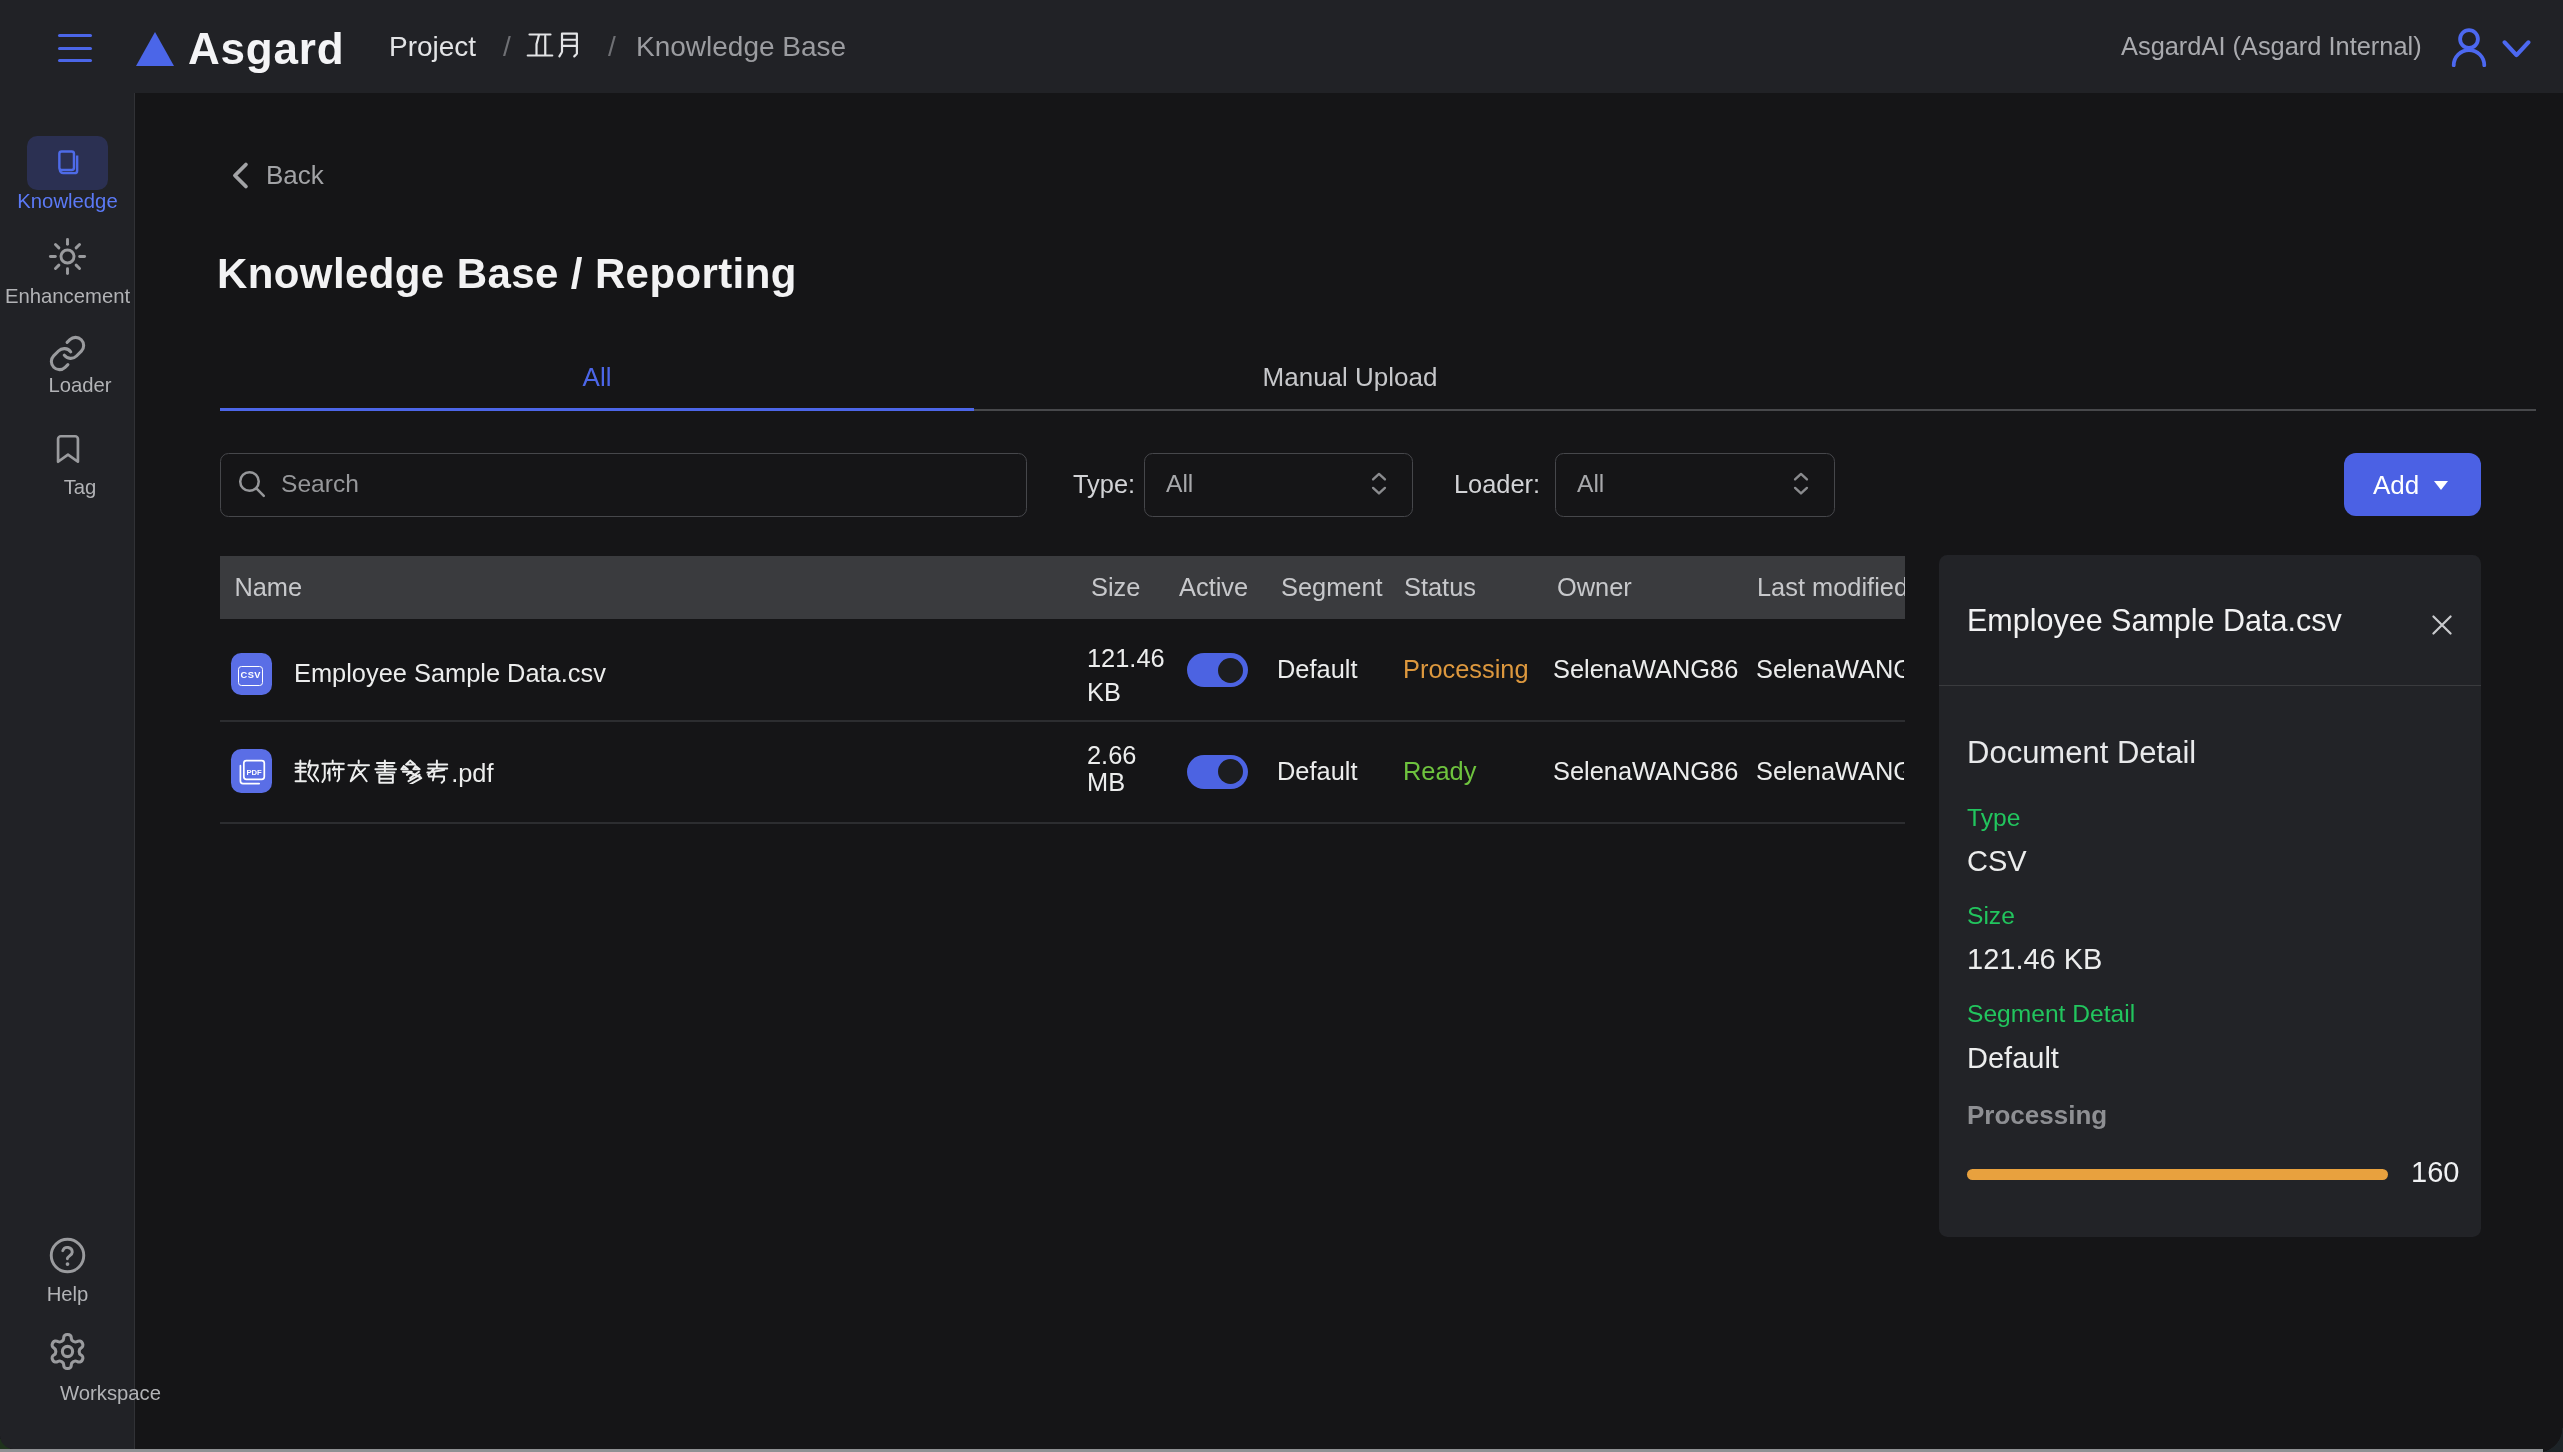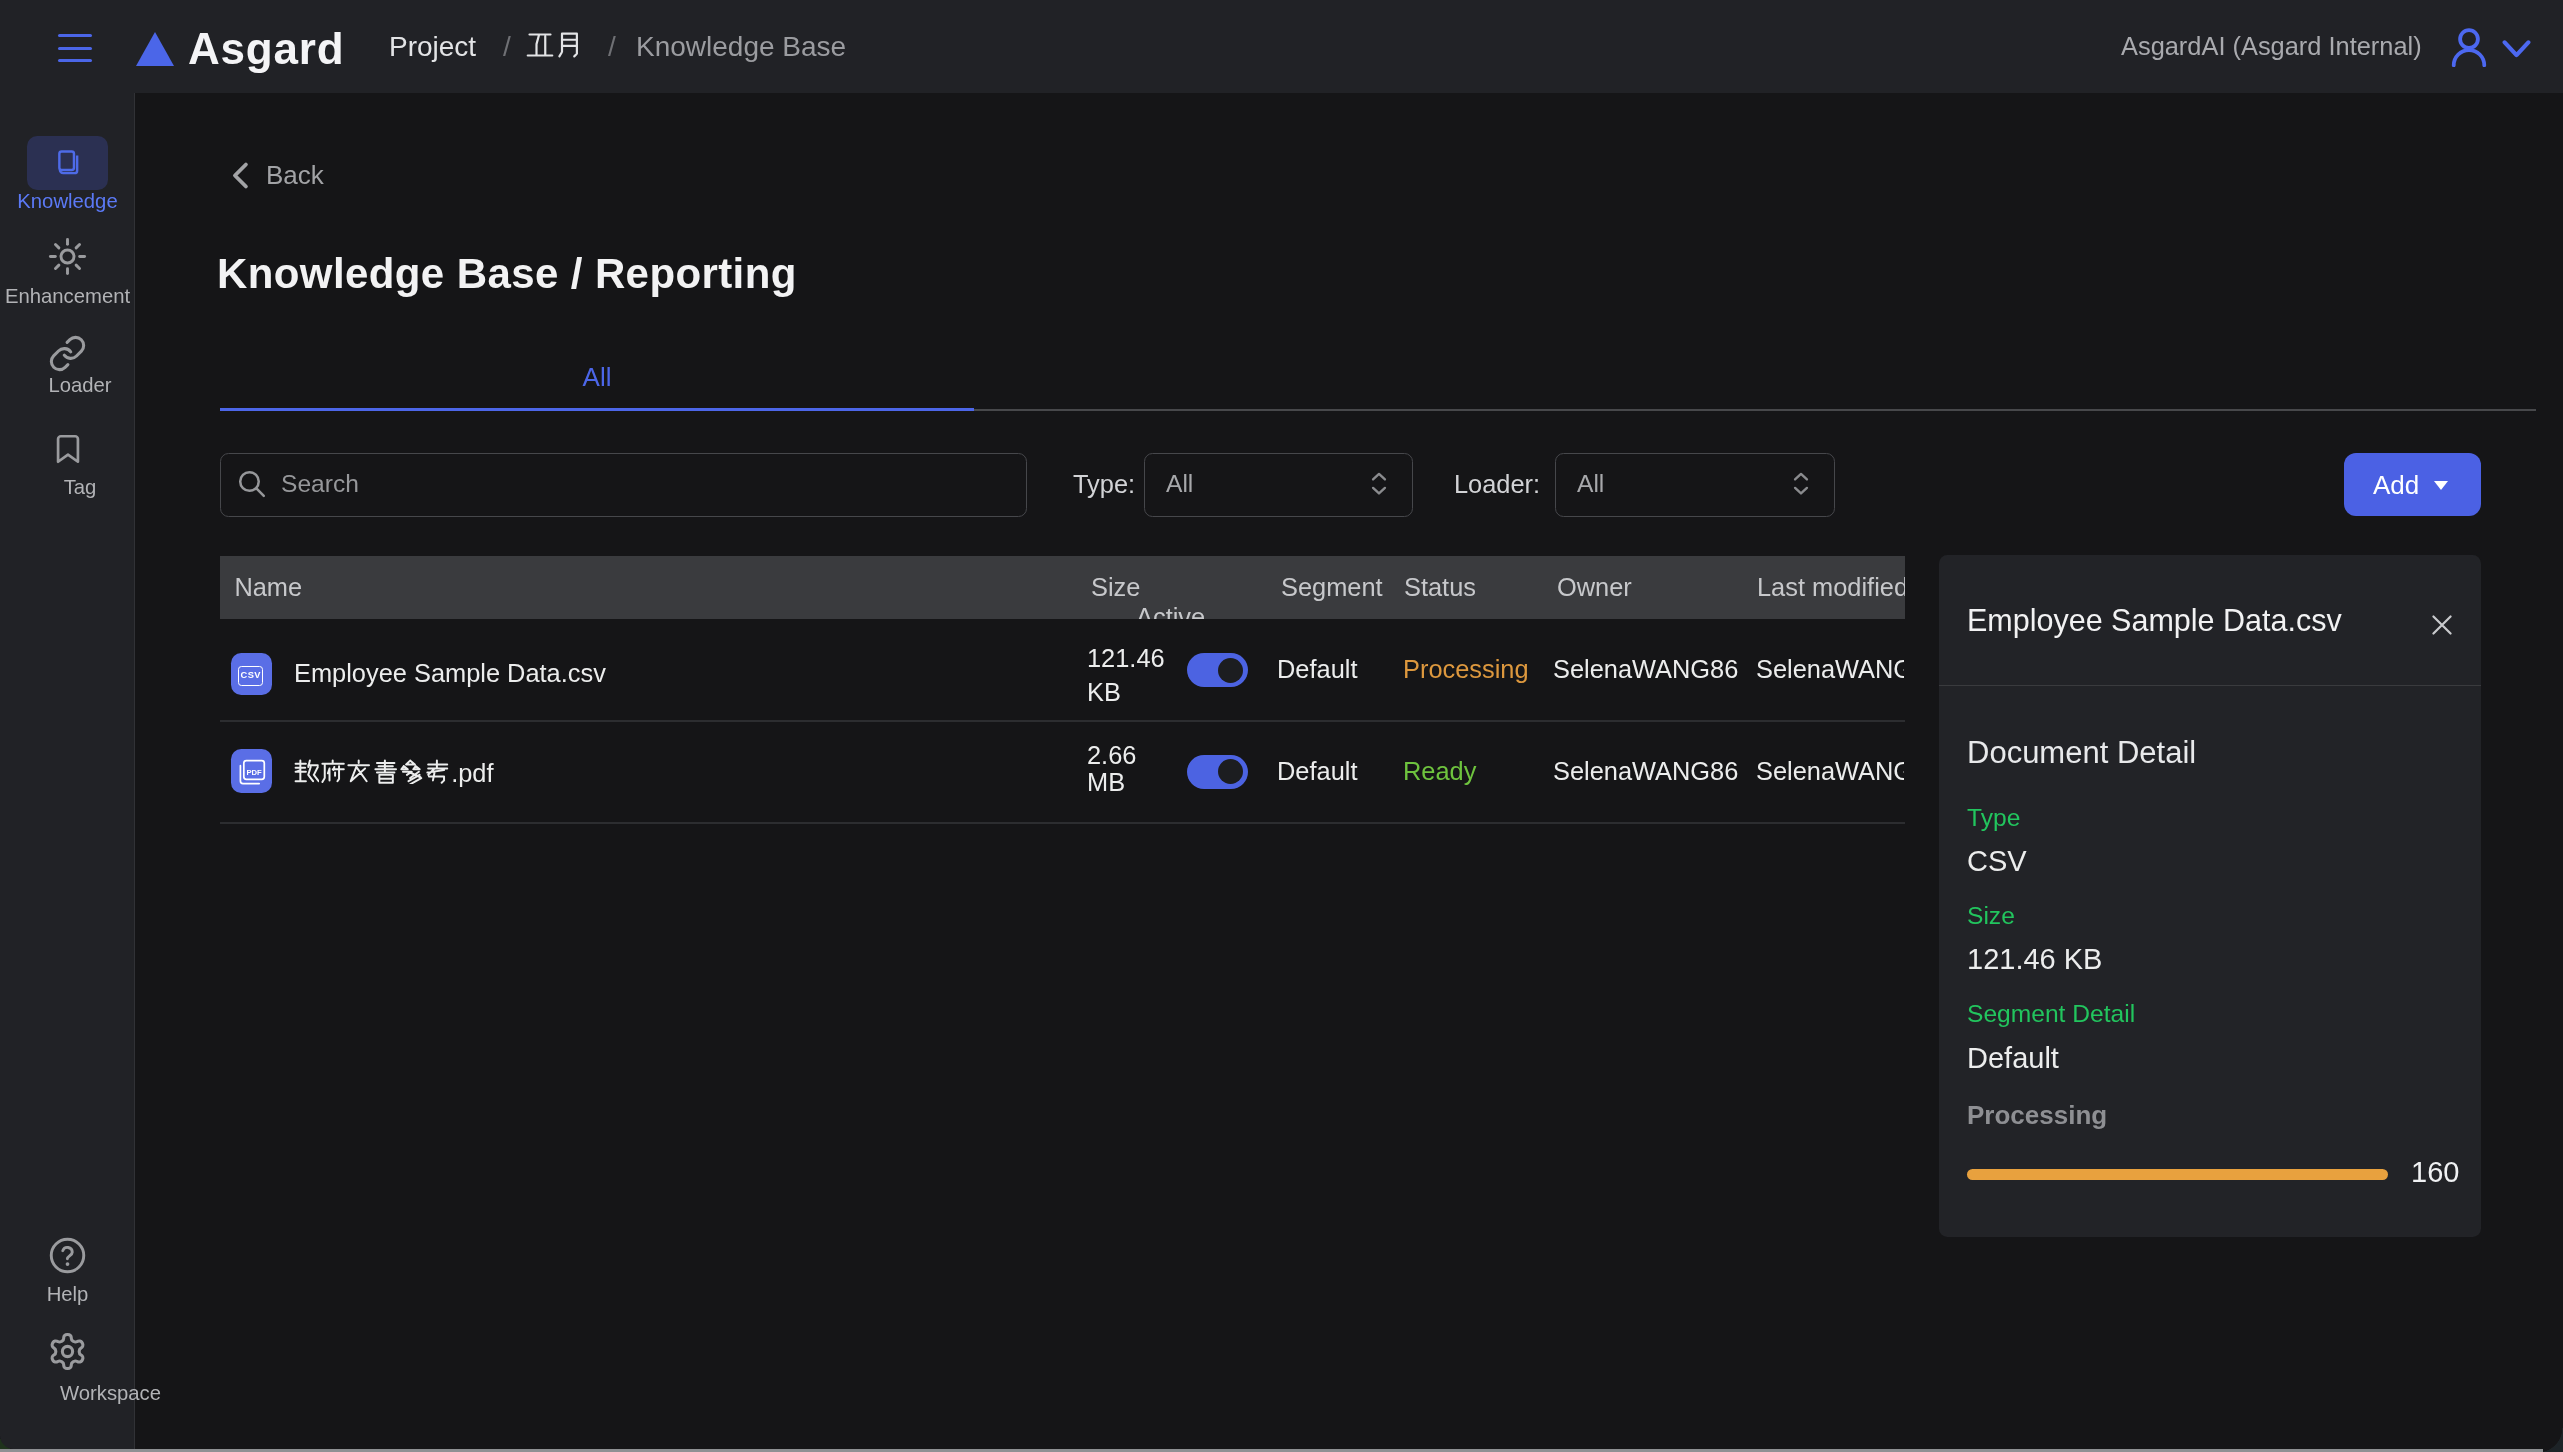--- a/index.html
+++ b/index.html
@@ -117,20 +117,21 @@
   <div class="sidelabel" style="top:1382px;margin-left:43px;">Workspace</div>
 
   <svg class="abs" style="left:229px; top:161px;" width="22" height="29" viewBox="0 0 26 34">
     <path d="M 20 4 L 7 17 L 20 30" fill="none" stroke="#a2a3a6" stroke-width="4.5" stroke-linecap="round" stroke-linejoin="round"></path>
   </svg>
   <div class="abs" style="left:266px; top:160px; font-size:26px; color:#a2a3a6;">Back</div>
 
   <div class="h1">Knowledge Base / Reporting</div>
 
   <div class="tablabel" style="left:220px; width:754px; text-align:center; color:#4c66e8;">All</div>
+  <div class="tablabel" style="left:973px; width:754px; text-align:center;">Manual Upload</div>
   <div class="abs" style="left:220px; top:409px; width:2316px; height:1.7px; background:#47484b;"></div>
   <div class="abs" style="left:220px; top:408px; width:754px; height:2.5px; background:#4c66e8;"></div>
 
   <div class="ctl" style="left:220px; width:807px;"></div>
   <svg class="abs" style="left:236px; top:468px;" width="32" height="32" viewBox="0 0 38 38">
     <circle cx="16" cy="16" r="11" fill="none" stroke="#96979a" stroke-width="3"></circle>
     <line x1="24.5" y1="24.5" x2="33" y2="33" stroke="#96979a" stroke-width="3" stroke-linecap="round"></line>
   </svg>
   <div class="abs" style="left:281px; top:470px; font-size:24.6px; color:#96979a;">Search</div>
 
@@ -150,21 +151,21 @@
     <path d="M 7 20 L 14 26.5 L 21 20" fill="none" stroke="#8a8b8e" stroke-width="2.8" stroke-linecap="round" stroke-linejoin="round"></path>
   </svg>
 
   <div class="abs" style="left:2344px; top:453px; width:137px; height:63px; background:#4b61e4; border-radius:12px;"></div>
   <div class="abs" style="left:2373px; top:470px; font-size:26px; color:#ffffff;">Add</div>
   <div class="abs" style="left:2434px; top:481px; width:0; height:0; border-left:7.6px solid transparent; border-right:7.6px solid transparent; border-top:9.3px solid #fff;"></div>
 
   <div class="abs" style="left:220px; top:556px; width:1685px; height:63px; background:#3a3b3e; overflow:hidden;">
     <span class="hdrcell" style="left:14.4px; top:17px; position:absolute;">Name</span>
     <span class="hdrcell" style="left:871px; top:17px; position:absolute;">Size</span>
-    <span class="hdrcell" style="left:916px; top:17px; position:absolute;margin-top:30px;">Active</span>
+    <span class="hdrcell" style="left:959px; top:17px; position:absolute;">Active</span>
     <span class="hdrcell" style="left:1061px; top:17px; position:absolute;">Segment</span>
     <span class="hdrcell" style="left:1184px; top:17px; position:absolute;">Status</span>
     <span class="hdrcell" style="left:1337px; top:17px; position:absolute;">Owner</span>
     <span class="hdrcell" style="left:1537px; top:17px; position:absolute; white-space:nowrap;">Last modified Date</span>
   </div>
 
   <div class="abs" style="left:231px; top:653px; width:41px; height:42px; background:#5a6ee6; border-radius:10.2px;"></div>
   <div class="abs" style="left:238px; top:666px; width:25.4px; height:20.3px; border:1.7px solid #fff; border-radius:3.4px; color:#fff; font-size:9.3px; font-weight:bold; text-align:center; line-height:17px; letter-spacing:0.4px;">CSV</div>
   <div class="cell" style="left:294px; top:659px; font-size:25.4px;">Employee Sample Data.csv</div>
   <div class="cell" style="left:1087px; top:641px; line-height:34px;">121.46<br>KB</div>

